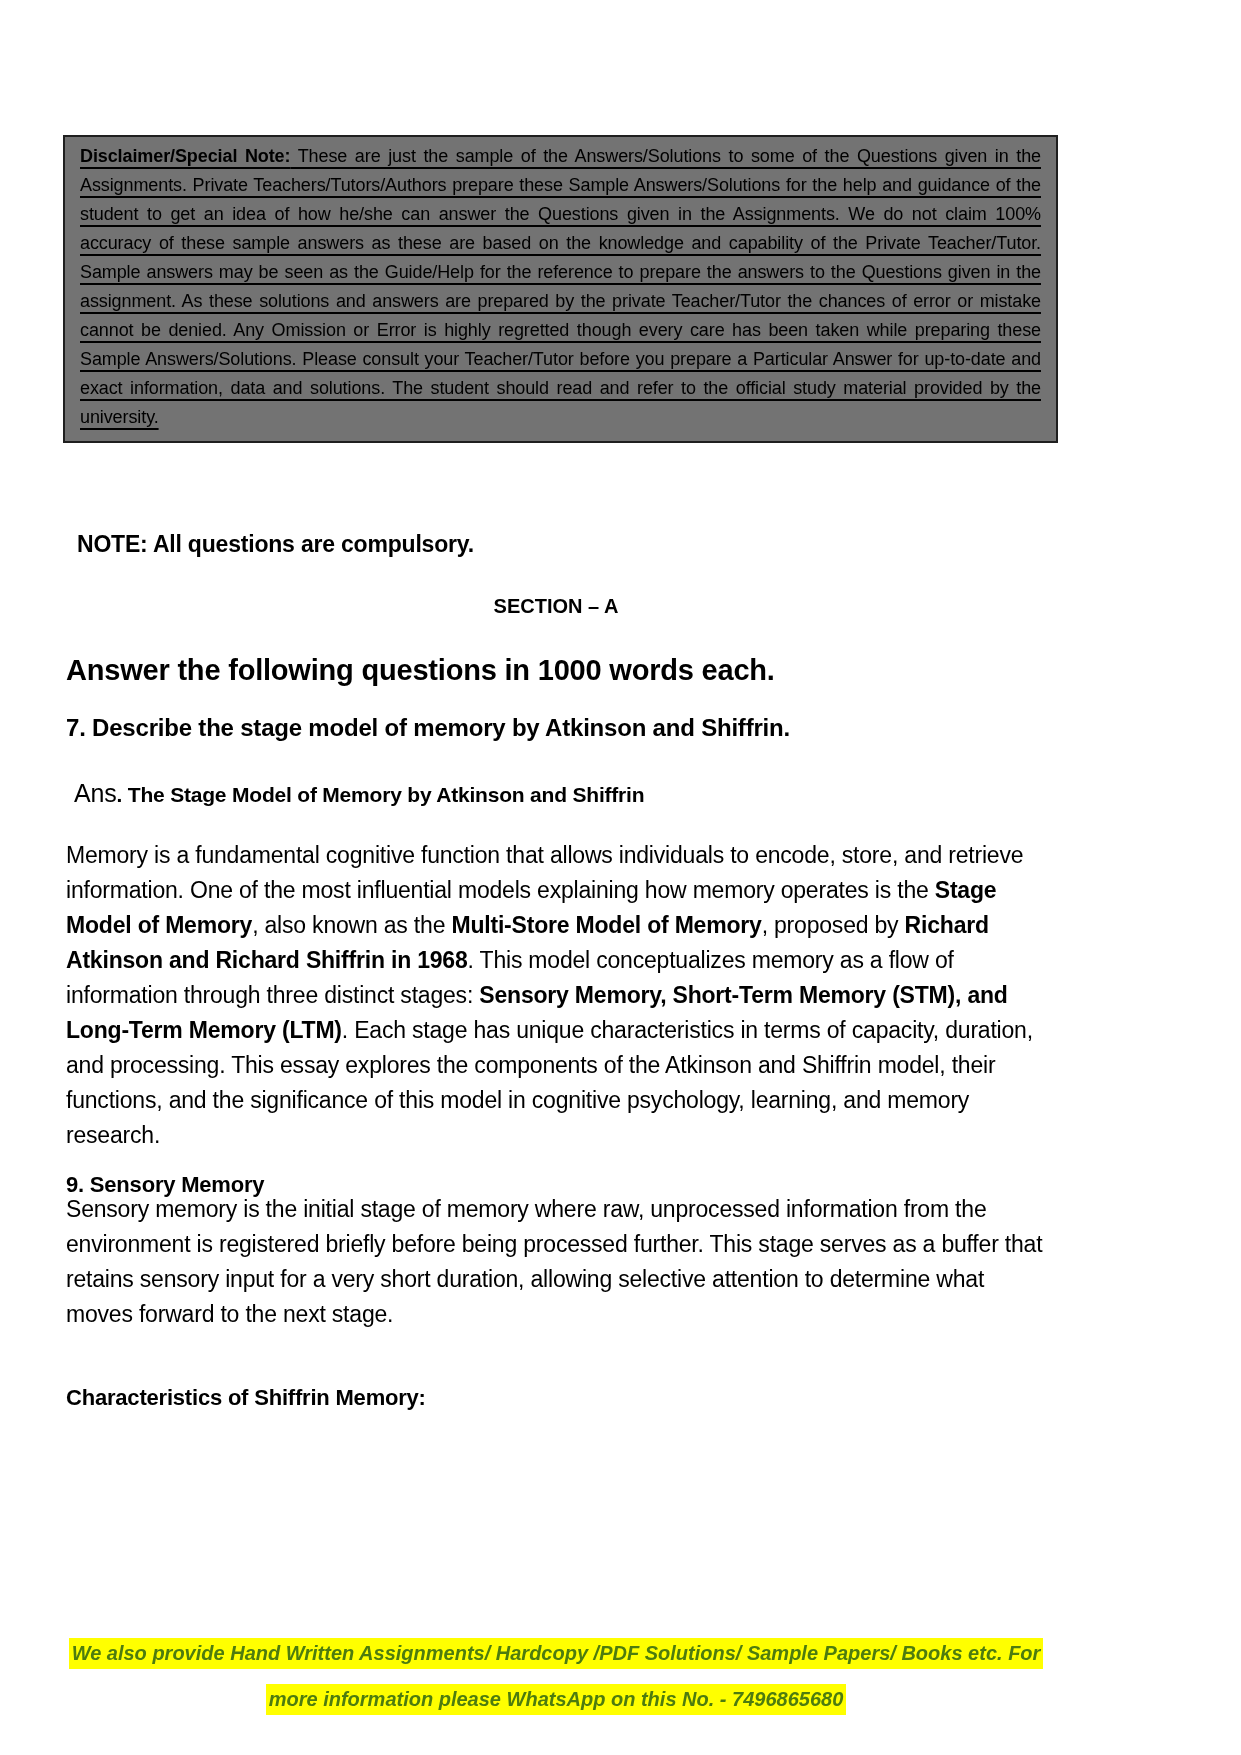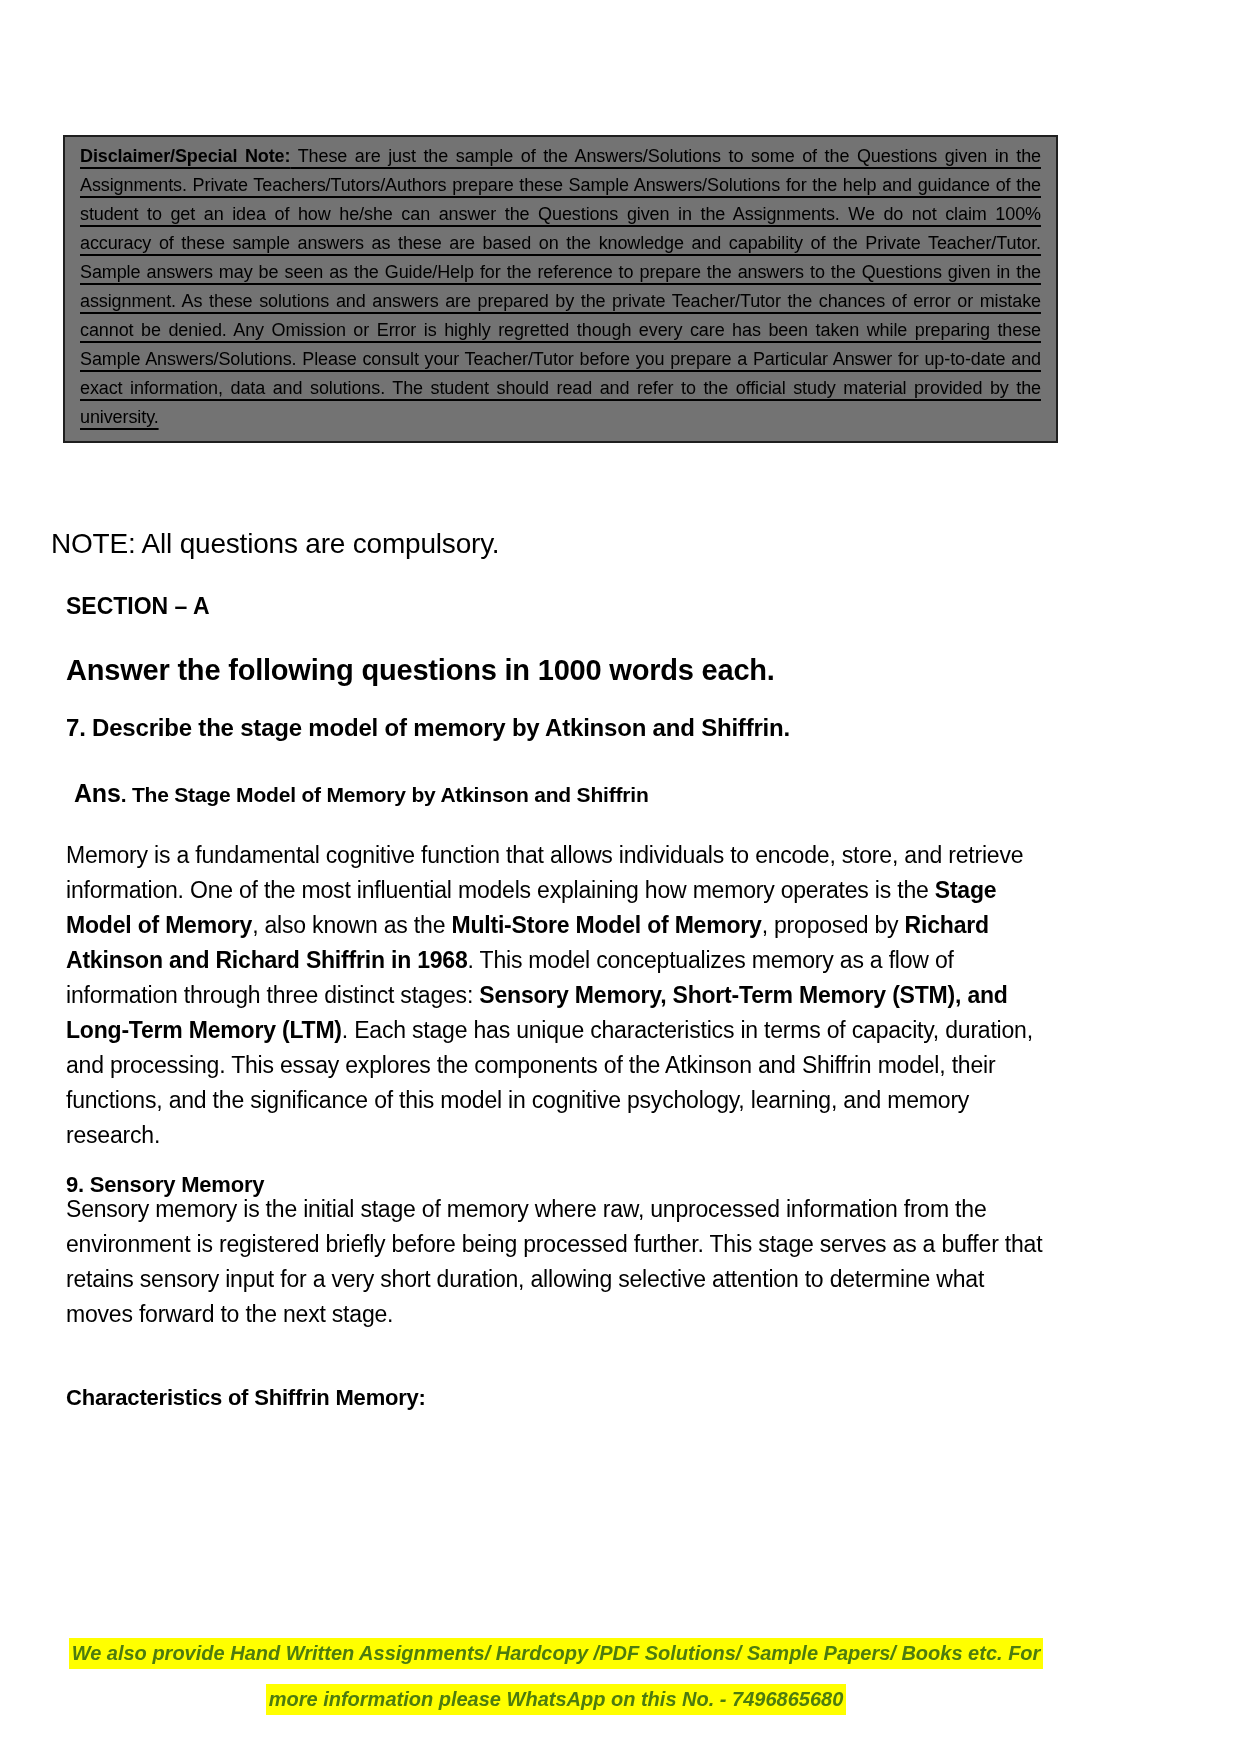--- a/index.html
+++ b/index.html
@@ -28,33 +28,34 @@
     text-align: justify;
     text-decoration: underline;
     text-underline-offset: 5px;
     text-decoration-thickness: 1.5px;
     letter-spacing: -0.1px;
   }
   .disclaimer-text b { font-weight: bold; }
 
   .note-heading {
     position: absolute;
-    left: 51px;
+    left: 77px;
     top: 529px;
-    font-size: 28px;
-    font-weight: normal;
+    font-size: 23px;
+    font-weight: bold;
     line-height: 30px;
     letter-spacing: -0.2px;
   }
   .section-heading {
     position: absolute;
     left: 66px;
     top: 591px;
     width: 980px;
-    font-size: 23px;
+    text-align: center;
+    font-size: 20px;
     font-weight: bold;
     line-height: 30px;
   }
   .instruction-heading {
     position: absolute;
     left: 66px;
     top: 655px;
     font-size: 29px;
     font-weight: bold;
     line-height: 30px;
@@ -70,21 +71,21 @@
     letter-spacing: -0.2px;
   }
   .ans-line {
     position: absolute;
     left: 66px;
     top: 777px;
     padding-left: 8px;
     line-height: 32px;
     letter-spacing: -0.2px;
   }
-  .ans-label { font-size: 25px; font-weight: bold; margin-top: 16px; }
+  .ans-label { font-size: 25px; font-weight: normal; margin-top: 16px; }
   .ans-separator { font-size: 21px; font-weight: bold; }
   .ans-title { font-size: 21px; font-weight: bold; }
 
   .body-para {
     position: absolute;
     left: 66px;
     width: 984px;
     font-size: 23px;
     line-height: 35px;
     letter-spacing: -0.2px;

